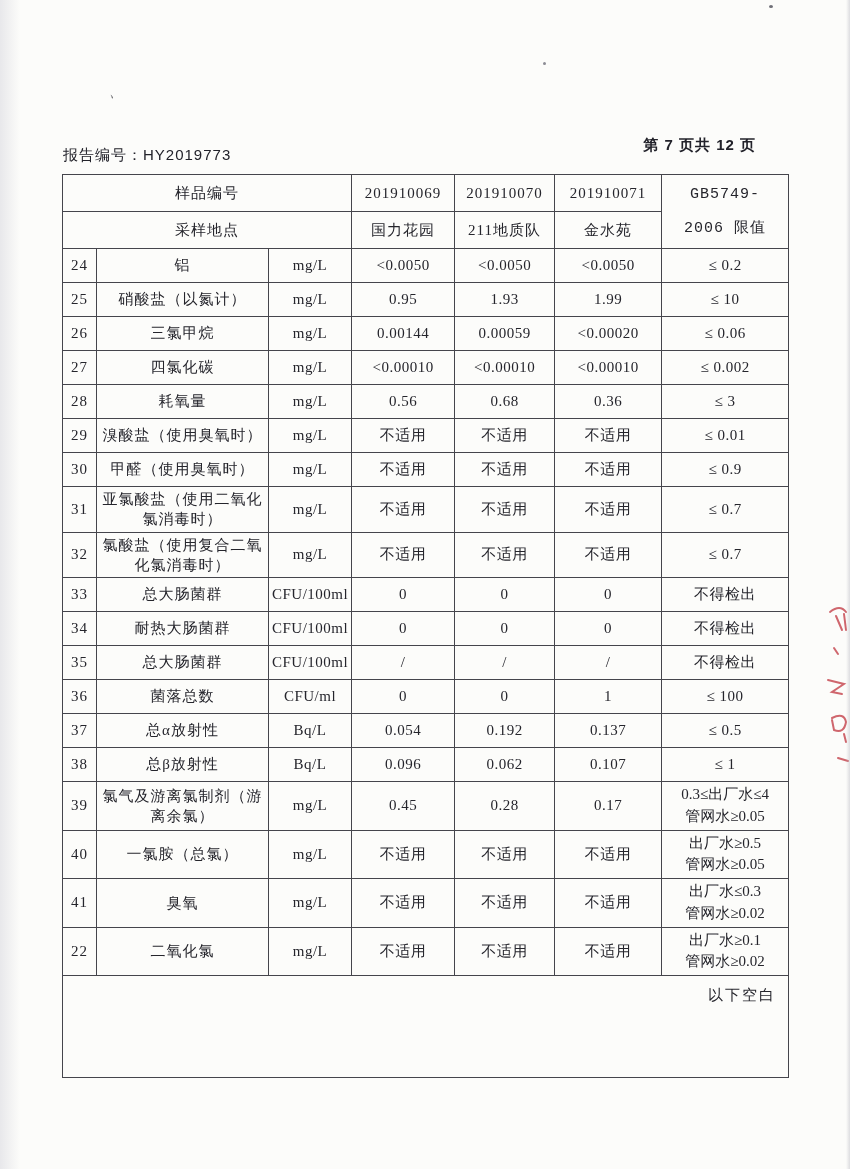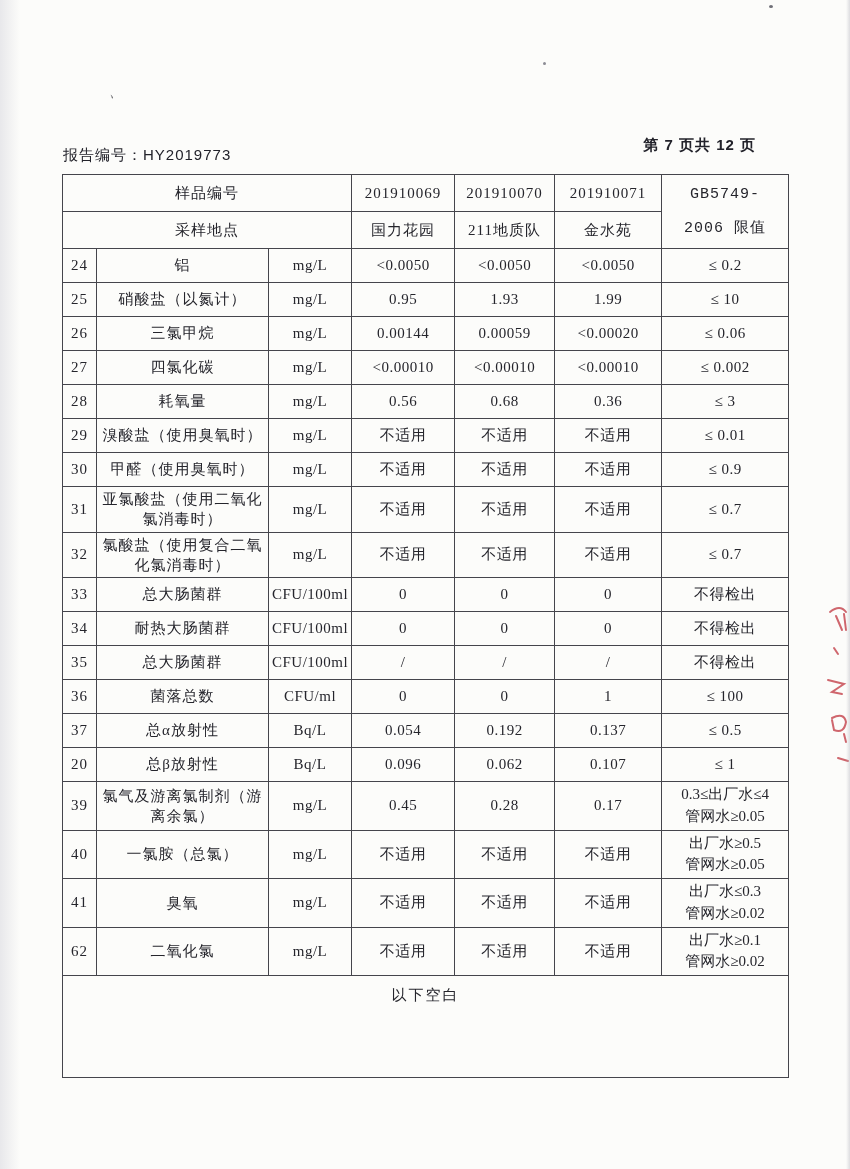--- a/index.html
+++ b/index.html
@@ -58,21 +58,21 @@
   thead th { height:37px; letter-spacing:1px;margin-top:40px; }
   thead .gb div { line-height:34px; letter-spacing:1px;font-family:Liberation Mono, monospace; }
   tbody tr { height:34px; }
   td.c-no { letter-spacing:1px;margin-left:39px; }
   td.c-name { text-align:left; padding-left:8px; padding-right:6px; letter-spacing:1px; line-height:1.35; }
   td.c-unit, td.c-val { letter-spacing:.5px; }
   td.c-limit { letter-spacing:.5px; }
   td.two-line { font-size:12.5px; line-height:1.45; white-space:pre-line; letter-spacing:0; padding:2px 1px;font-family:Liberation Serif, serif; }
   tfoot td.blank {
     height:102px;
-    text-align:center; vertical-align:top;
+    text-align:right; vertical-align:top;
     padding:10px 12px; letter-spacing:2px;
   }
   .artifact-tick { 
     position:absolute; left:110px; top:84px;
     color:#5a5a60; font-size:15px; transform:rotate(18deg);
   }
   .speck-a { position:absolute; left:543px; top:62px; width:3px; height:3px; background:#8c8c94; border-radius:50%; }
   .speck-b { position:absolute; left:769px; top:5px; width:4px; height:3px; background:#6f6f77; border-radius:50%; }
   .seal {
     position:absolute; right:0; top:596px; width:46px; height:175px;
@@ -241,21 +241,21 @@
         <tr>
           <td class="c-no">37</td>
           <td class="c-name">总α放射性</td>
           <td class="c-unit">Bq/L</td>
           <td class="c-val">0.054</td>
           <td class="c-val">0.192</td>
           <td class="c-val">0.137</td>
           <td class="c-limit">≤ 0.5</td>
         </tr>
         <tr>
-          <td class="c-no">20</td>
+          <td class="c-no">38</td>
           <td class="c-name">总β放射性</td>
           <td class="c-unit">Bq/L</td>
           <td class="c-val">0.096</td>
           <td class="c-val">0.062</td>
           <td class="c-val">0.107</td>
           <td class="c-limit">≤ 1</td>
         </tr>
         <tr>
           <td class="c-no">39</td>
           <td class="c-name">氯气及游离氯制剂（游离余氯）</td>
@@ -280,21 +280,21 @@
           <td class="c-no">41</td>
           <td class="c-name">臭氧</td>
           <td class="c-unit">mg/L</td>
           <td class="c-val">不适用</td>
           <td class="c-val">不适用</td>
           <td class="c-val">不适用</td>
           <td class="c-limit two-line">出厂水≤0.3
 管网水≥0.02</td>
         </tr>
         <tr>
-          <td class="c-no">62</td>
+          <td class="c-no">22</td>
           <td class="c-name">二氧化氯</td>
           <td class="c-unit">mg/L</td>
           <td class="c-val">不适用</td>
           <td class="c-val">不适用</td>
           <td class="c-val">不适用</td>
           <td class="c-limit two-line">出厂水≥0.1
 管网水≥0.02</td>
         </tr>
       </tbody>
     <tfoot>

